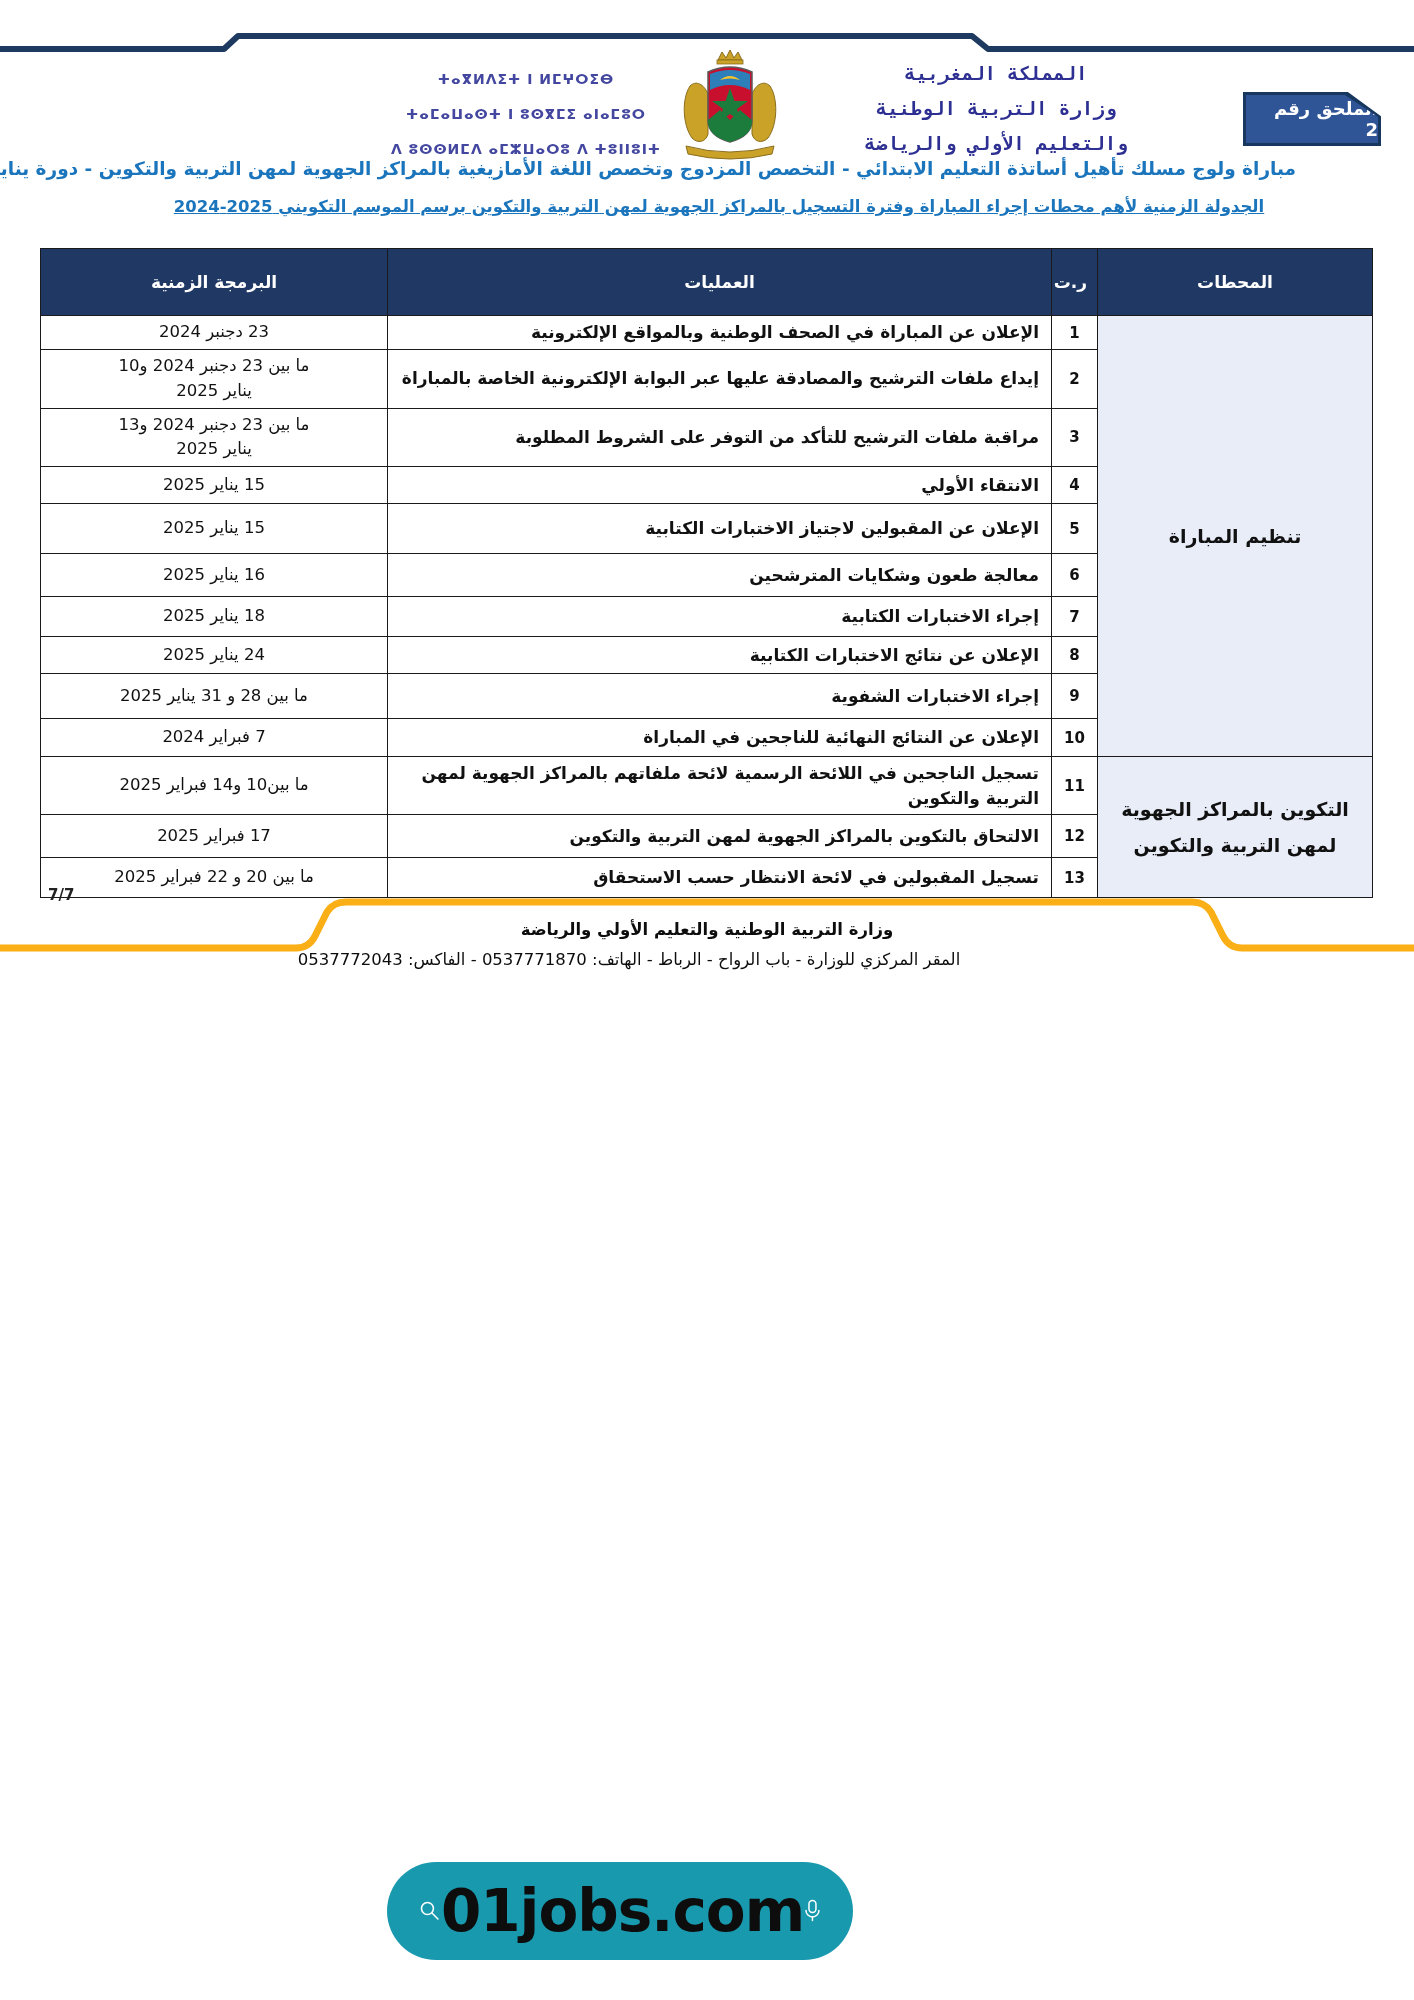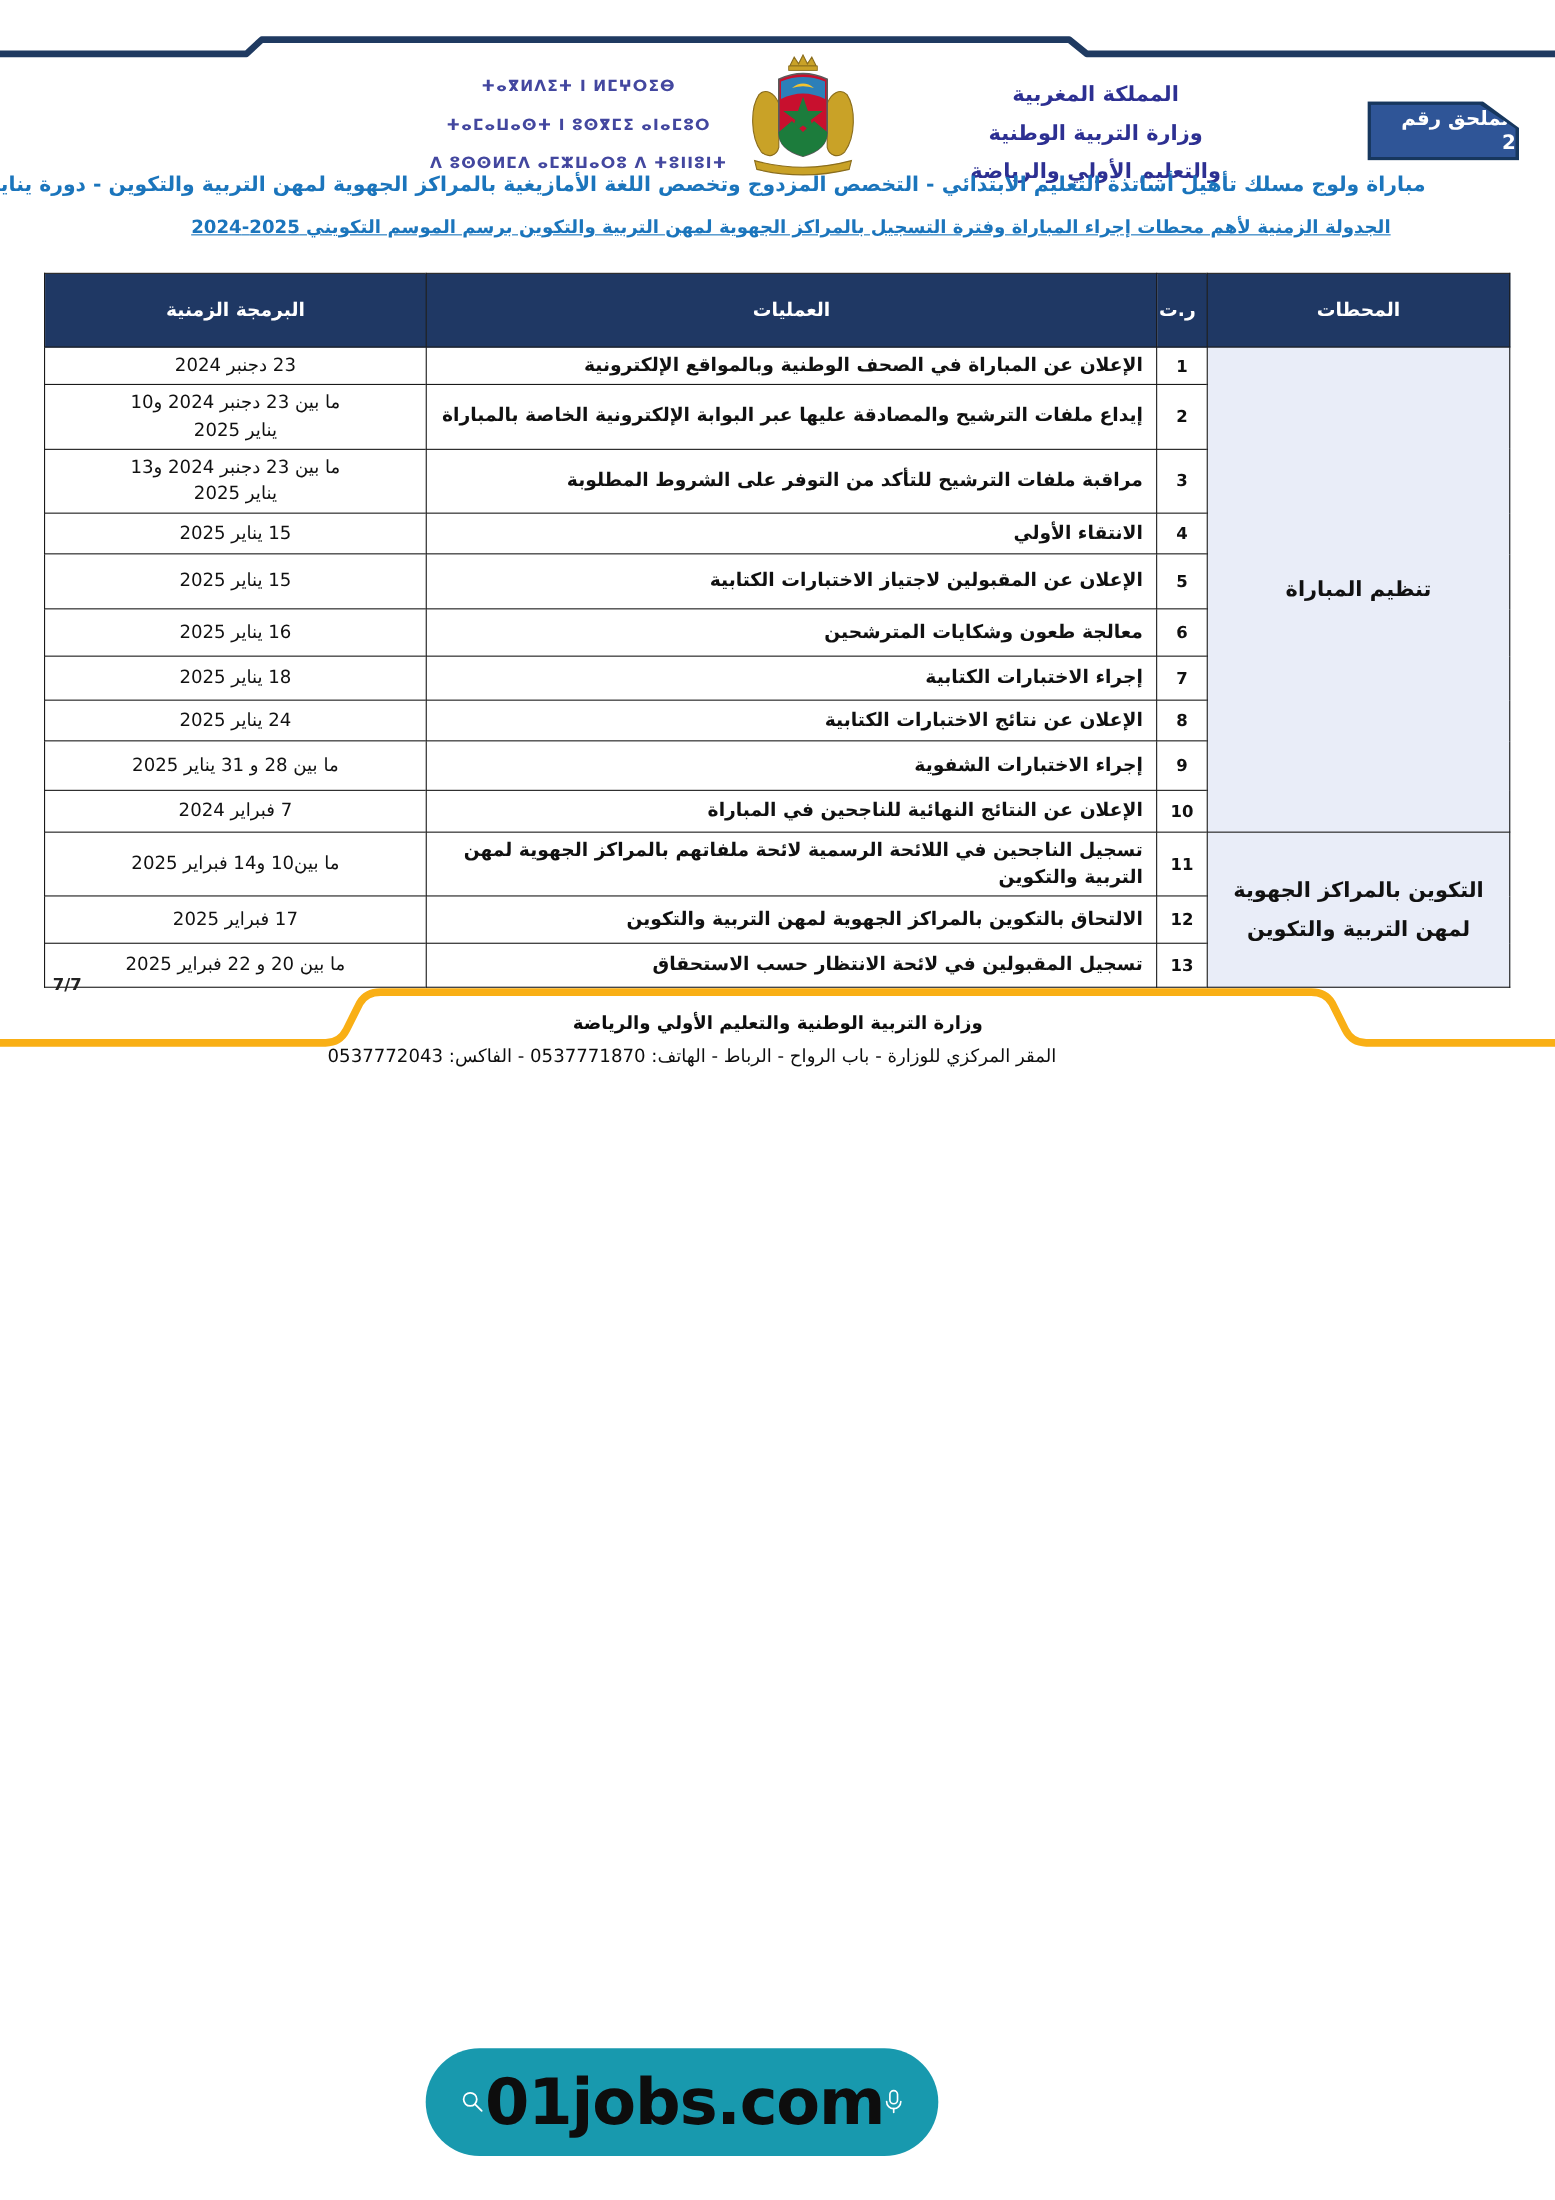--- a/index.html
+++ b/index.html
@@ -3,22 +3,22 @@
 <meta charset="utf-8">
 <style>
   html,body{margin:0;padding:0;background:#ffffff;}
   body{font-family:"DejaVu Sans", sans-serif;}
   .page{position:relative;width:1414px;height:2000px;background:#fff;overflow:hidden;}
 
   
   .top-rule{position:absolute;left:0;top:0;width:1414px;height:70px;}
 
   
-  .hdr-ar{position:absolute;left:856px;top:69px;width:280px;text-align:center;direction:rtl;
-          color:#2D3092;font-weight:bold;font-size:19px;line-height:35px;}
+  .hdr-ar{position:absolute;left:856px;top:58px;width:280px;text-align:center;direction:rtl;
+          color:#2D3092;font-weight:bold;font-size:19px;line-height:35px;font-family:Liberation Mono, monospace;}
   .hdr-tif{position:absolute;left:368px;top:62px;width:316px;text-align:center;
            color:#43479F;font-weight:bold;font-size:14px;line-height:35px;letter-spacing:1px;}
   .emblem{position:absolute;left:676px;top:46px;width:108px;height:118px;}
 
   .annex-badge-outer{position:absolute;left:1243px;top:92px;width:138px;height:54px;
       background:#17375E;clip-path:polygon(0 0,76% 0,100% 45%,100% 100%,0 100%);}
   .annex-badge-inner{position:absolute;left:3px;top:3px;right:3px;bottom:3px;
       background:#2F5597;clip-path:polygon(0 0,75% 0,100% 46%,100% 100%,0 100%);
       display:flex;align-items:center;justify-content:center;padding-left:20px;}
   .annex-badge-inner span{color:#fff;font-weight:bold;font-size:18px;direction:rtl;}

